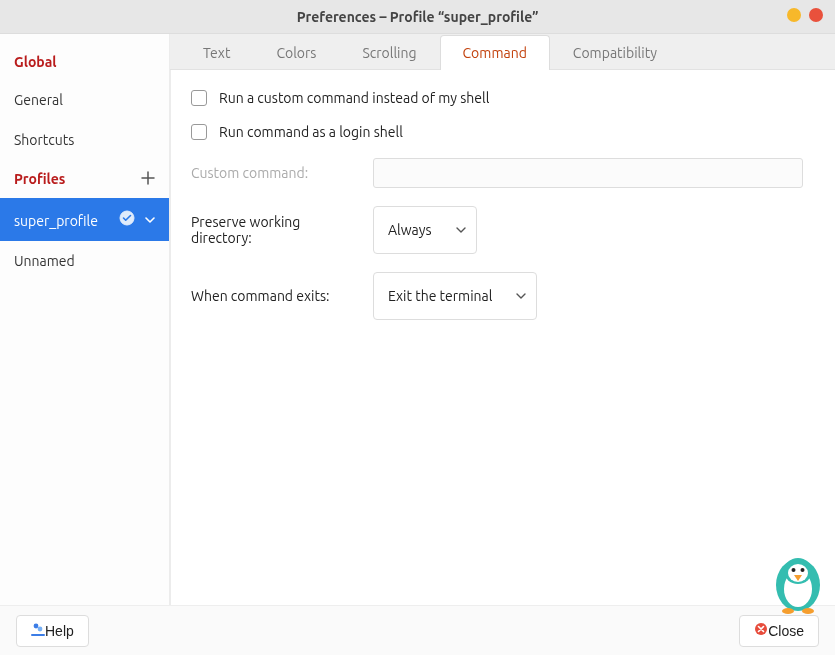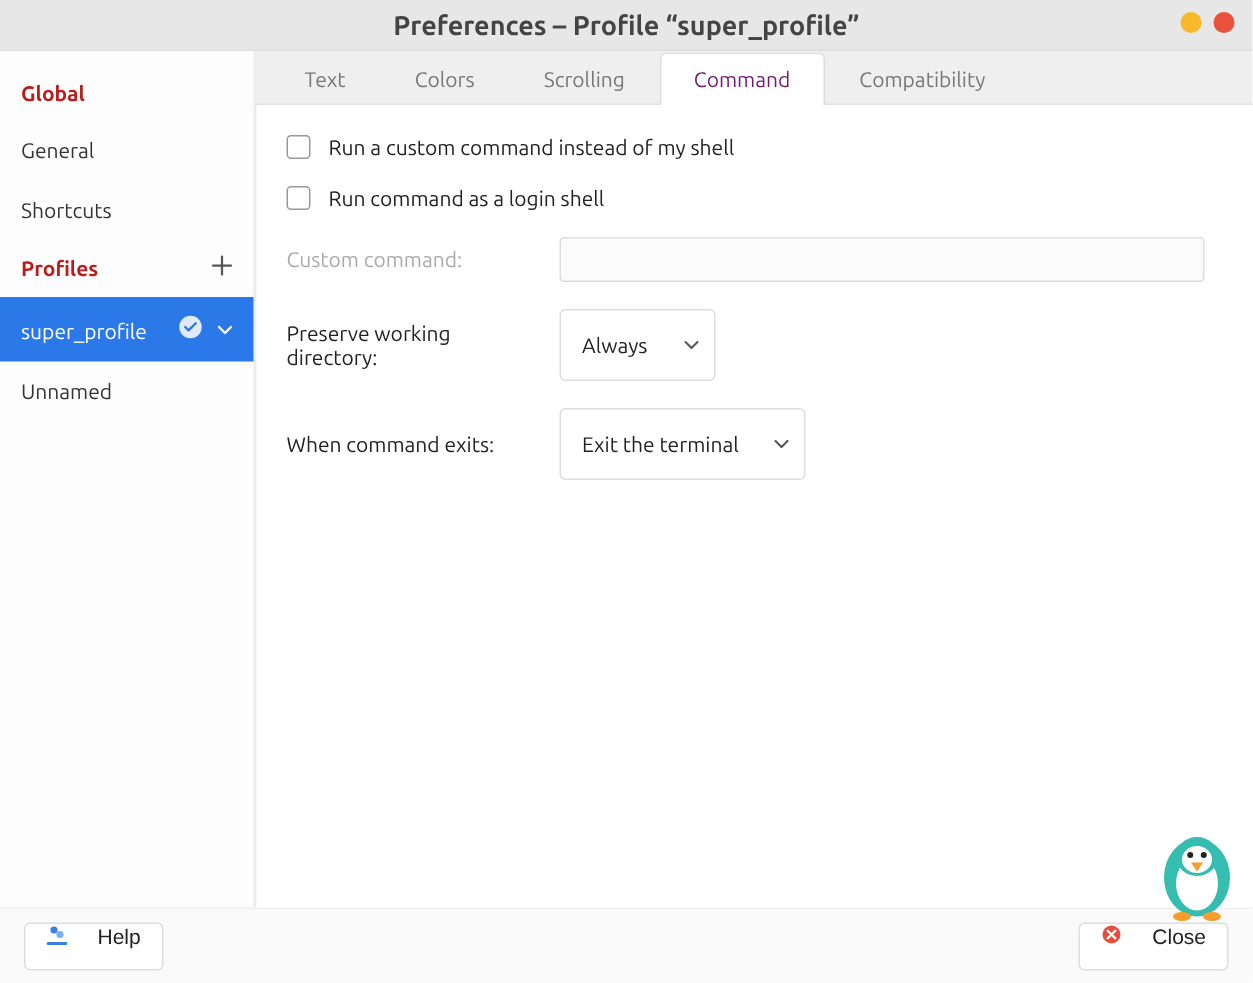--- a/index.html
+++ b/index.html
@@ -13,21 +13,21 @@
     overflow: hidden;
   }
   .window { width: 835px; height: 655px; display: flex; flex-direction: column; background: #fafafa; }
   .titlebar {
     height: 34px;
     background: #e7e7e7;
     display: flex; align-items: center; justify-content: center;
     position: relative;
     border-bottom: 1px solid #ddd;
   }
-  .titlebar .title { font-weight: 600; color: #444; font-size: 18px; }
+  .titlebar .title { font-weight: 600; color: #444; font-size: 14px; }
   .traffic { position: absolute; right: 12px; top: 8px; display: flex; gap: 8px; }
   .traffic .dot { width: 14px; height: 14px; border-radius: 50%; }
   .dot-min { background: #f7b82a; }
   .dot-close { background: #e9513c; }
 
   .body { flex: 1; display: flex; background: #fff; }
   .sidebar {
     width: 170px;
     border-right: 1px solid #ececec;
     background: #fdfdfd;
@@ -55,21 +55,21 @@
     display: flex; gap: 0; padding: 0 10px; background: #efefef;
     border-bottom: 1px solid #e2e2e2; height: 36px; align-items: stretch; text-align: center;
   }
   .tab {
     padding: 0 22px; display: flex; align-items: center;
     color: #777; cursor: pointer; font-size: 14px;
     border: 1px solid transparent; border-bottom: none;
     position: relative; top: 1px;
   }
   .tab.active {
-    background: #fff; color: #701a75;
+    background: #fff; color: #c2410c;
     border-color: #ddd; border-radius: 4px 4px 0 0;
   }
 
   .content { flex: 1; background: #fff; padding: 20px 20px; border-left: 1px solid #ececec;}
   .row { display: flex; align-items: center; margin-bottom: 18px; gap: 12px; }
   .checkbox {
     width: 16px; height: 16px; border: 1.5px solid #999; border-radius: 3px;
     background: #fff; cursor: pointer; flex-shrink:0;
   }
   .text-input {
@@ -88,21 +88,21 @@
   }
   .field-label { width: 170px; color: #222; }
   .field-label.disabled { color: #aaa; }
 
   .footer {
     height: 50px; display: flex; align-items: center; justify-content: space-between;
     padding: 0 16px; background: #fafafa; border-top: 1px solid #eee;
   }
   .btn {
     height: 32px; padding: 0 14px; border: 1px solid #ddd; border-radius: 4px;
-    background: #fff; display: inline-flex; gap: 20px;
+    background: #fff; display: inline-flex; align-items: center; gap: 0;
     cursor: pointer; font-size: 14px; color: #222;
   }
 
   .penguin {
     position: absolute; right: 8px; bottom: 40px; width: 58px; height: 64px;
     pointer-events: none;
   }
 </style>
 </head>
 <body>

